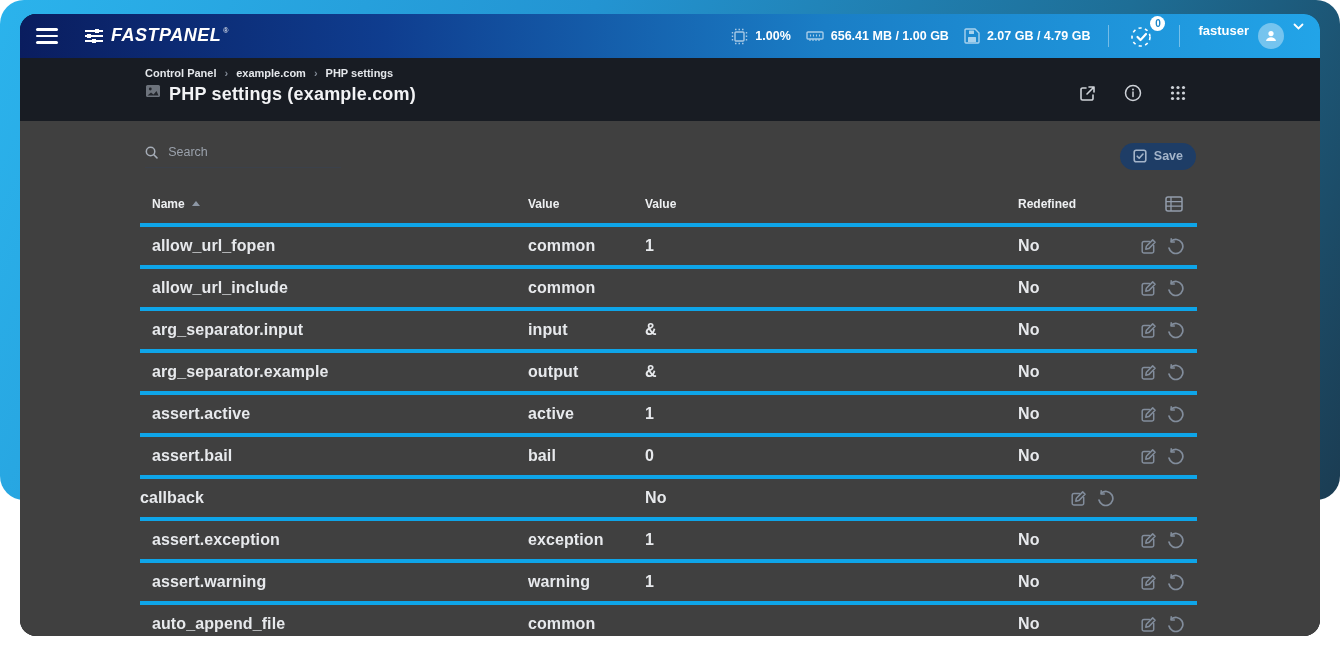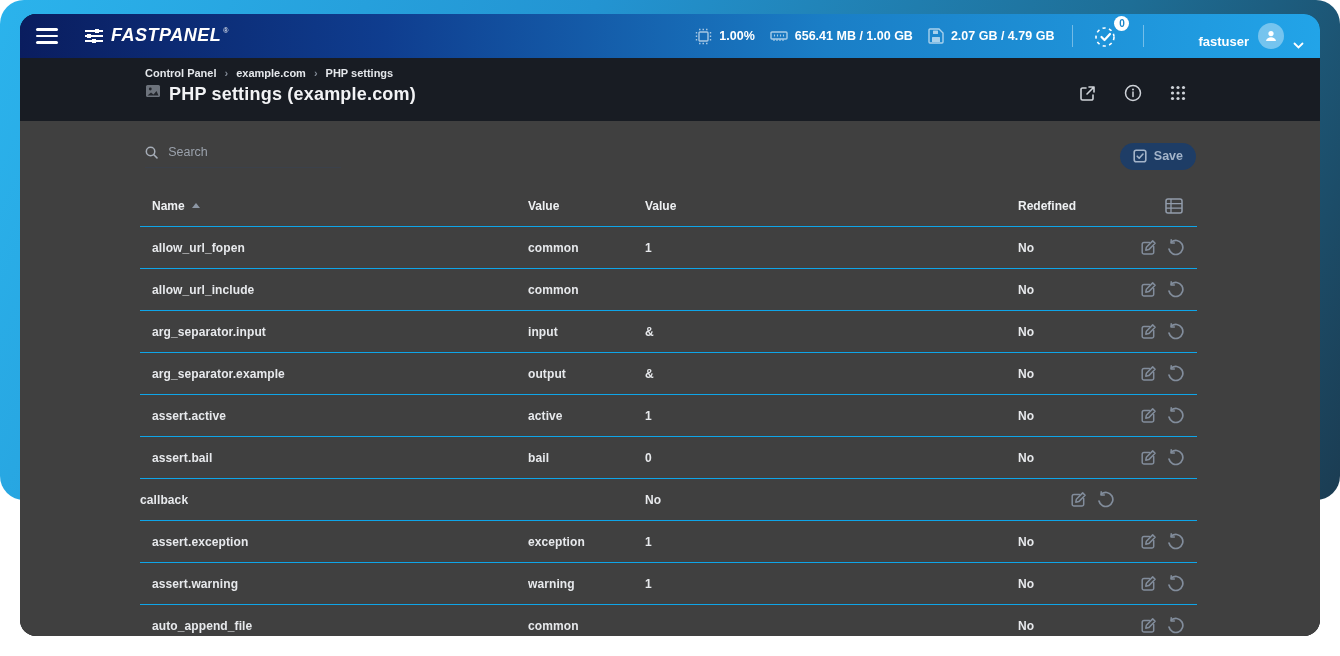--- a/index.html
+++ b/index.html
@@ -19,21 +19,21 @@
   .logo-icon { margin-top:3px; margin-right:7px; }
   .logo-text { font-size:18px; font-weight:bold; font-style:italic; letter-spacing:.5px; color:#fff; }
   .logo-reg { font-size:7px; margin-top:2px; margin-left:2px; }
   .topbar-right { margin-left:auto; display:flex; align-items:center; gap:15px; }
   .stat { display:flex; align-items:center; gap:7px; font-size:12.5px; font-weight:bold; white-space:nowrap; }
   .stat svg { opacity:.62; }
   .tdivider { width:1px; height:22px; background:rgba(255,255,255,.38); margin:0 3px; }
   .notif { position:relative; background:none; border:none; cursor:pointer; padding:2px 6px 0 2px; }
   .badge { position:absolute; top:-5px; right:-4px; min-width:15px; height:15px; border-radius:8px;
            background:#fff; color:#1c86c8; font-size:10px; font-weight:bold; line-height:15px; text-align:center; padding:0 2px; }
-  .user { display:flex; align-items:flex-end; gap:9px; cursor:pointer;margin-left:36px; }
+  .user { display:flex; align-items:flex-start; gap:9px; cursor:pointer; }
   .username { font-size:13px; font-weight:bold; color:#fff; }
   .avatar { width:26px; height:26px; border-radius:50%; background:rgba(255,255,255,.38);
             display:flex; align-items:center; justify-content:center; }
 
   
   .pageheader { flex:0 0 55px; background:#181c23; position:relative; padding:9px 0 16px 125px; }
   .breadcrumb { display:flex; align-items:center; font-size:11px; font-weight:bold; color:#e4e7eb; }
   .breadcrumb a { color:#e4e7eb; text-decoration:none; cursor:pointer; }
   .bc-sep { color:#828a96; margin:0 8px; font-size:11px; }
   .title-row { display:flex; align-items:flex-start; gap:8px; margin-top:5px; }
@@ -47,26 +47,26 @@
   .search { display:flex; align-items:center; gap:10px; width:196px; border-bottom:1px solid #3b414b; padding-bottom:7px; color:#a6adb7; }
   .search input { background:transparent; border:none; outline:none; color:#e8eaed; font-size:12.5px; width:100%;
                   font-family:"Liberation Sans","DejaVu Sans",sans-serif; }
   .search input::placeholder { color:#9aa1ab; }
   .save { display:flex; align-items:center; gap:7px; background:#1e3d66; color:#a4b4c9; border:none; cursor:pointer;
           height:27px; padding:0 13px; border-radius:14px; font-size:12.5px; font-weight:bold;
           font-family:"Liberation Sans","DejaVu Sans",sans-serif; }
 
   .table { margin:0 123px 0 120px; }
   .thead,.trow { display:grid; grid-template-columns:388px 117px 373px 1fr 70px; align-items:center;
-                 height:42px; border-bottom:1px solid #0ea5e9; }
+                 height:42px; border-bottom:4px solid #0ea5e9; }
   .th { font-size:12px; font-weight:bold; color:#eef0f2; display:flex; align-items:center; cursor:pointer; }
   .th-name { padding-left:12px; }
   .sort { width:0; height:0; border-left:4px solid transparent; border-right:4px solid transparent;
           border-bottom:5px solid #8d97a5; margin-left:7px; margin-top:-1px; }
-  .td { font-size:12px; font-weight:bold; color:#e7e9ec; letter-spacing:.1px; }
+  .td { font-size:16px; font-weight:bold; color:#e7e9ec; letter-spacing:.1px; }
   .td-name { padding-left:12px; }
   .th-actions,.td-actions { display:flex; justify-content:flex-end; align-items:center; gap:10px; padding-right:13px; }
   .th-actions { padding-right:14px; }
   .iconbtn { background:none; border:none; cursor:pointer; color:#828d9c; padding:0; display:flex; }
   .th-actions .iconbtn { color:#929cab; }
 </style>
 </head>
 <body>
 
 <div class="frame">

